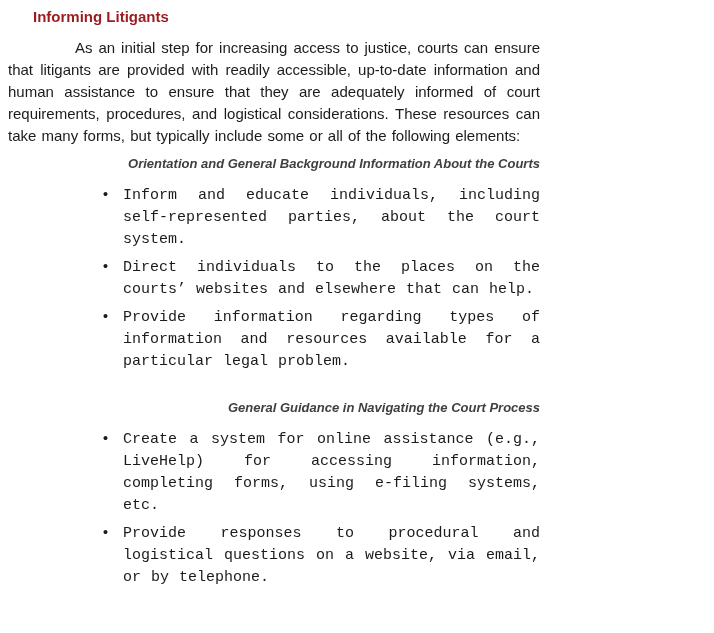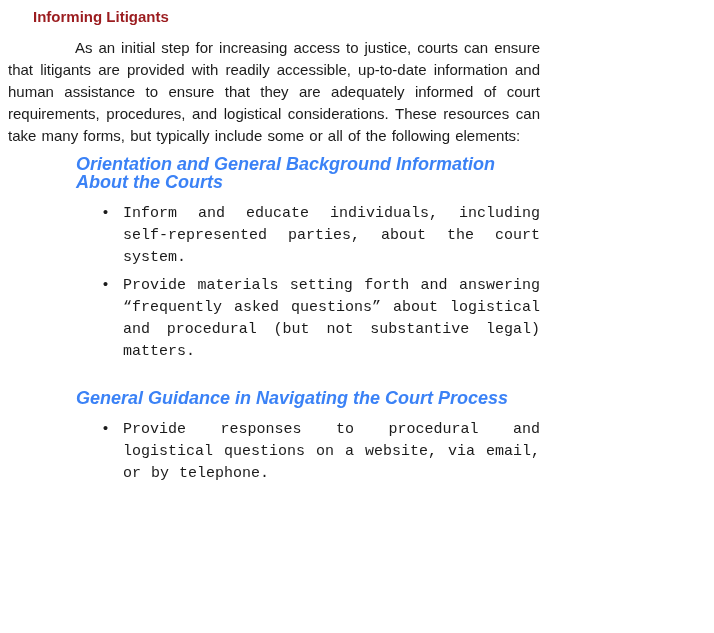--- a/index.html
+++ b/index.html
@@ -27,25 +27,26 @@
     line-height: 17px;
   }
   .intro {
     margin: 12px 58px 8px 8px;
     text-align: justify;
     text-indent: 67px;
     word-spacing: 1px;
   }
   .sub-heading {
     margin: 6px 58px 0 76px;
-    color: #3b82f6;
+    color: #404040;
     font-style: italic;
     font-weight: 600;
-    font-size: 18px;
+    font-size: 13px;
     line-height: 18px;
+    text-align: right;
   }
   .sub-heading.second {
     margin-top: 26px;
   }
   ul.bullet-list {
     list-style: none;
     margin: 12px 58px 0 0;
     padding-left: 123px;
     font-family: Liberation Mono, monospace;
   }
@@ -69,22 +70,24 @@
 <div class="page">
 
   <div class="doc-title">Informing Litigants</div>
 
   <p class="intro">As an initial step for increasing access to justice, courts can ensure that litigants are provided with readily accessible, up-to-date information and human assistance to ensure that they are adequately informed of court requirements, procedures, and logistical considerations. These resources can take many forms, but typically include some or all of the following elements:</p>
 
   <div class="sub-heading">Orientation and General Background Information About the Courts</div>
 
   <ul class="bullet-list">
     <li>Inform and educate individuals, including self-represented parties, about the court system.</li>
-    <li>Provide materials setting forth and answering “frequently asked questions” about logistical and procedural (but not substantive legal) matters.</li>
+    <li>Direct individuals to the places on the courts’ websites and elsewhere that can help.</li>
+    <li>Provide information regarding types of information and resources available for a particular legal problem.</li>
   </ul>
 
   <div class="sub-heading second">General Guidance in Navigating the Court Process</div>
 
   <ul class="bullet-list">
+    <li>Create a system for online assistance (e.g., LiveHelp) for accessing information, completing forms, using e-filing systems, etc.</li>
     <li>Provide responses to procedural and logistical questions on a website, via email, or by telephone.</li>
   </ul>
 
 </div>
 
 </body></html>

